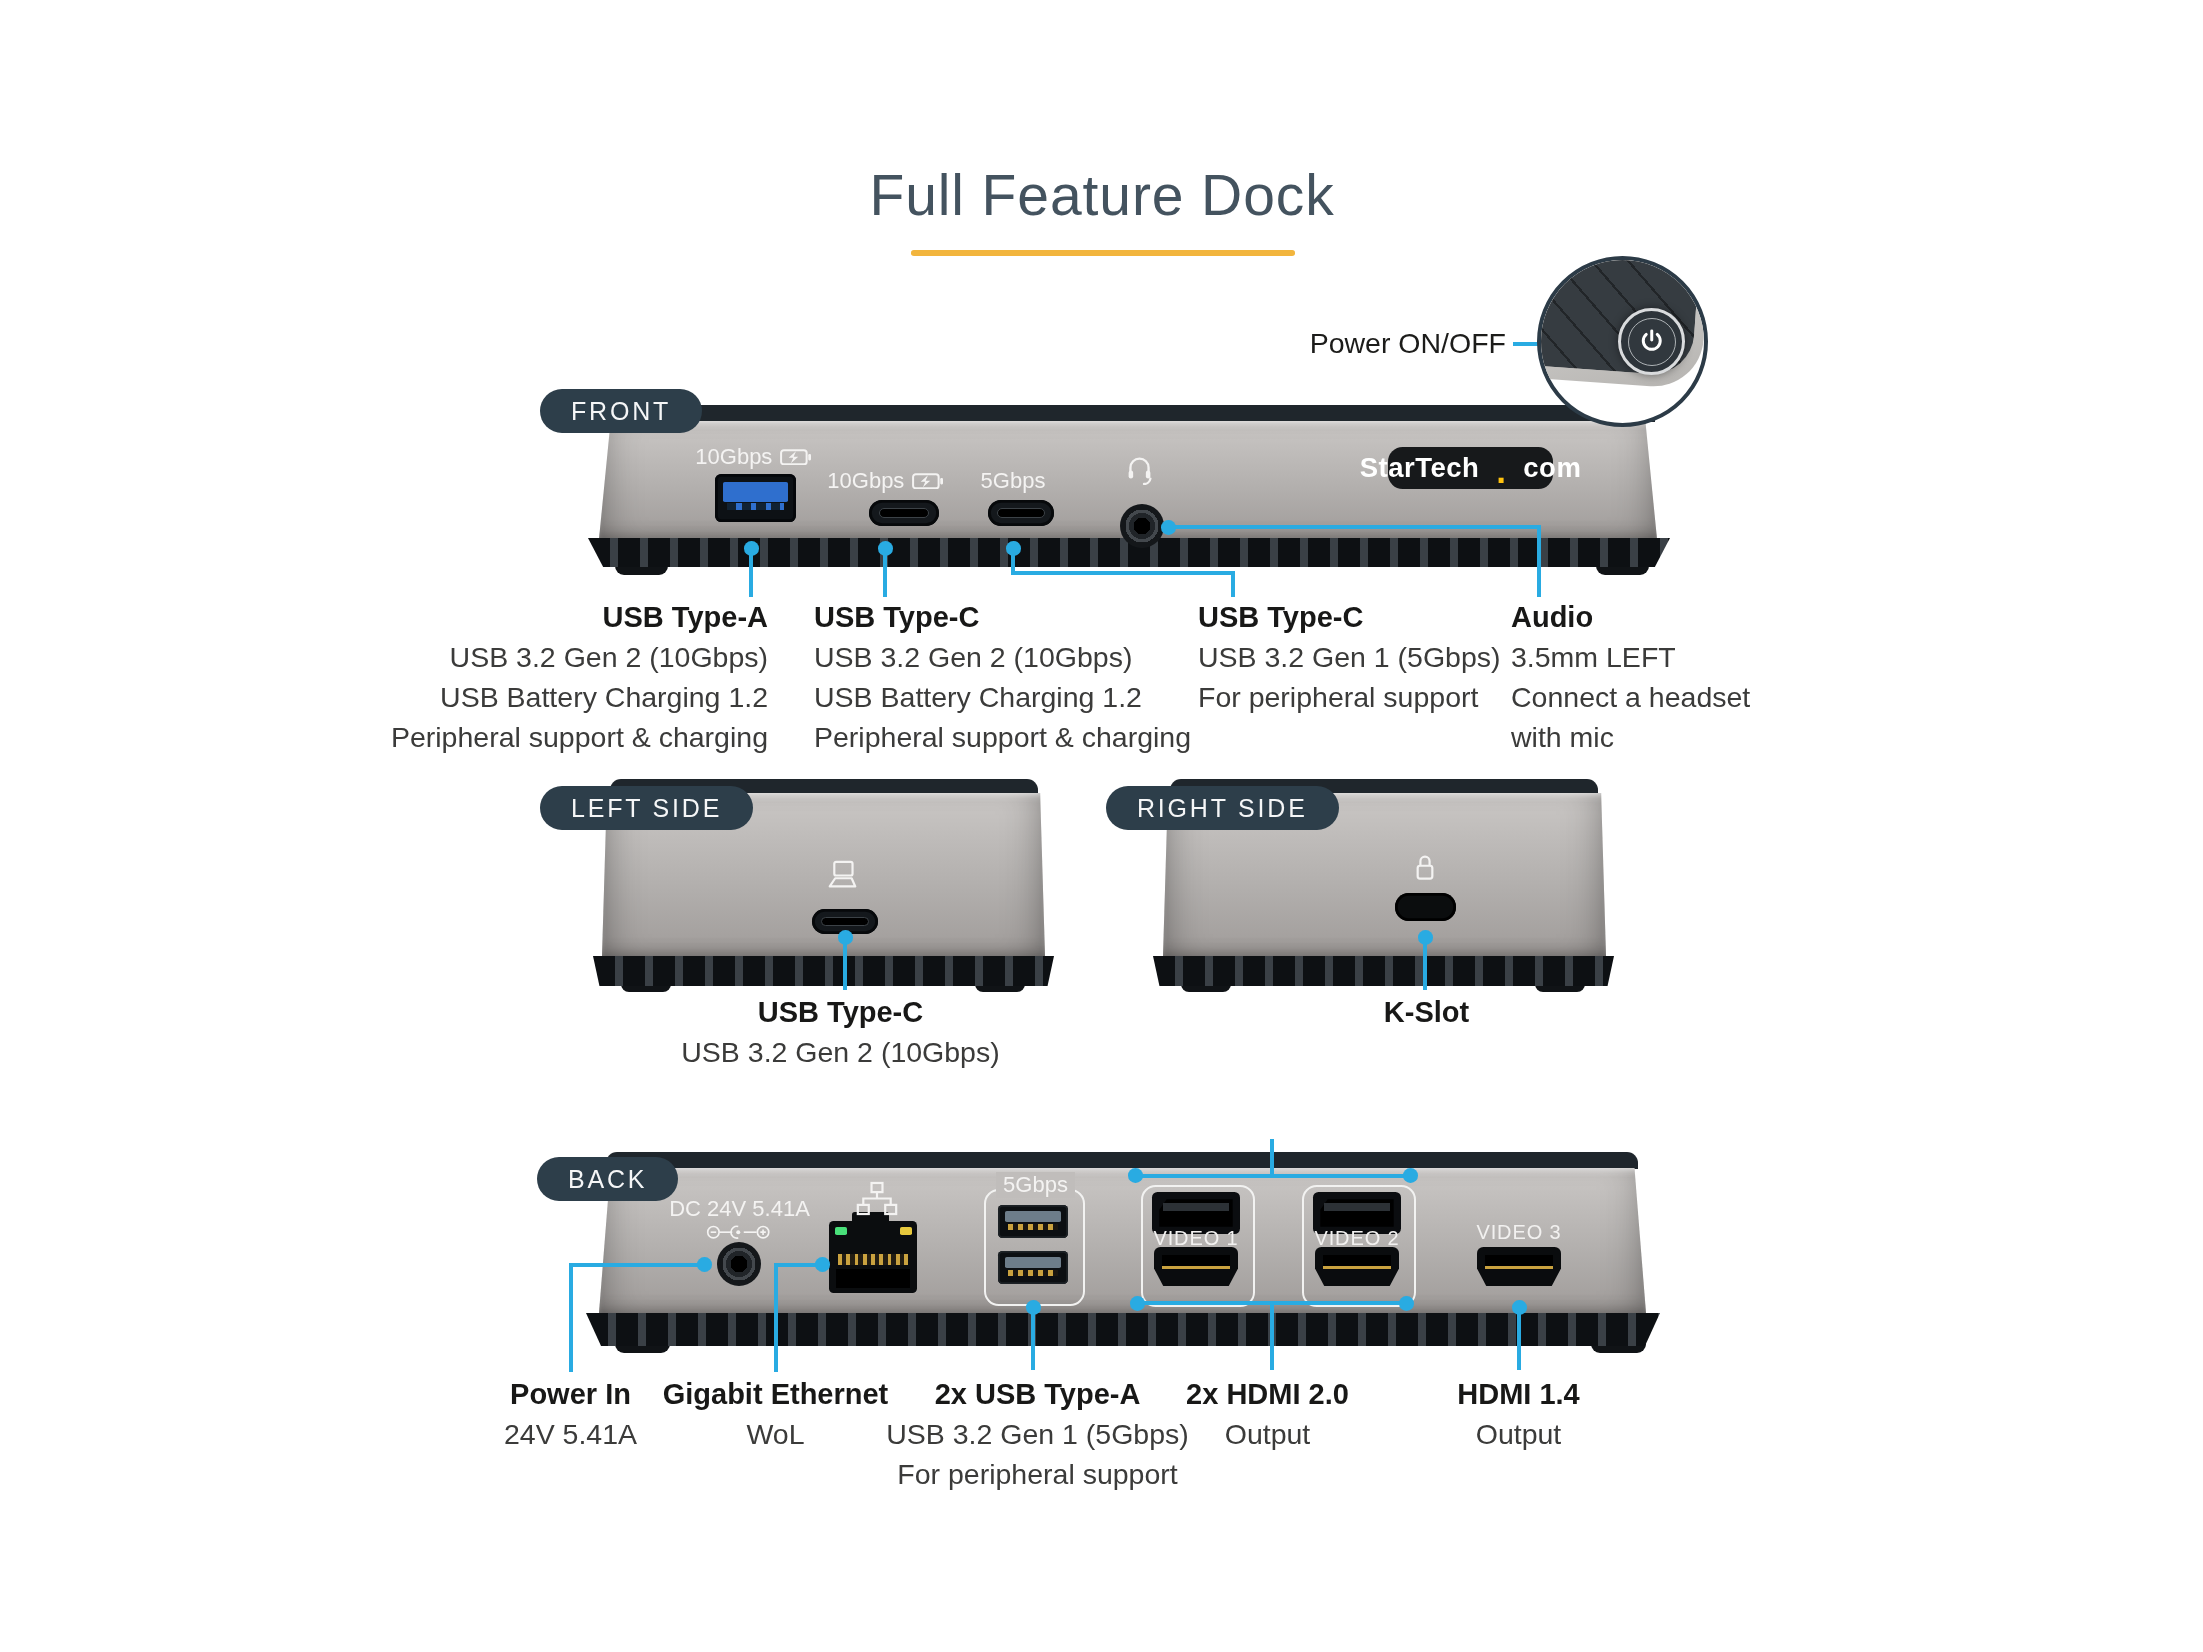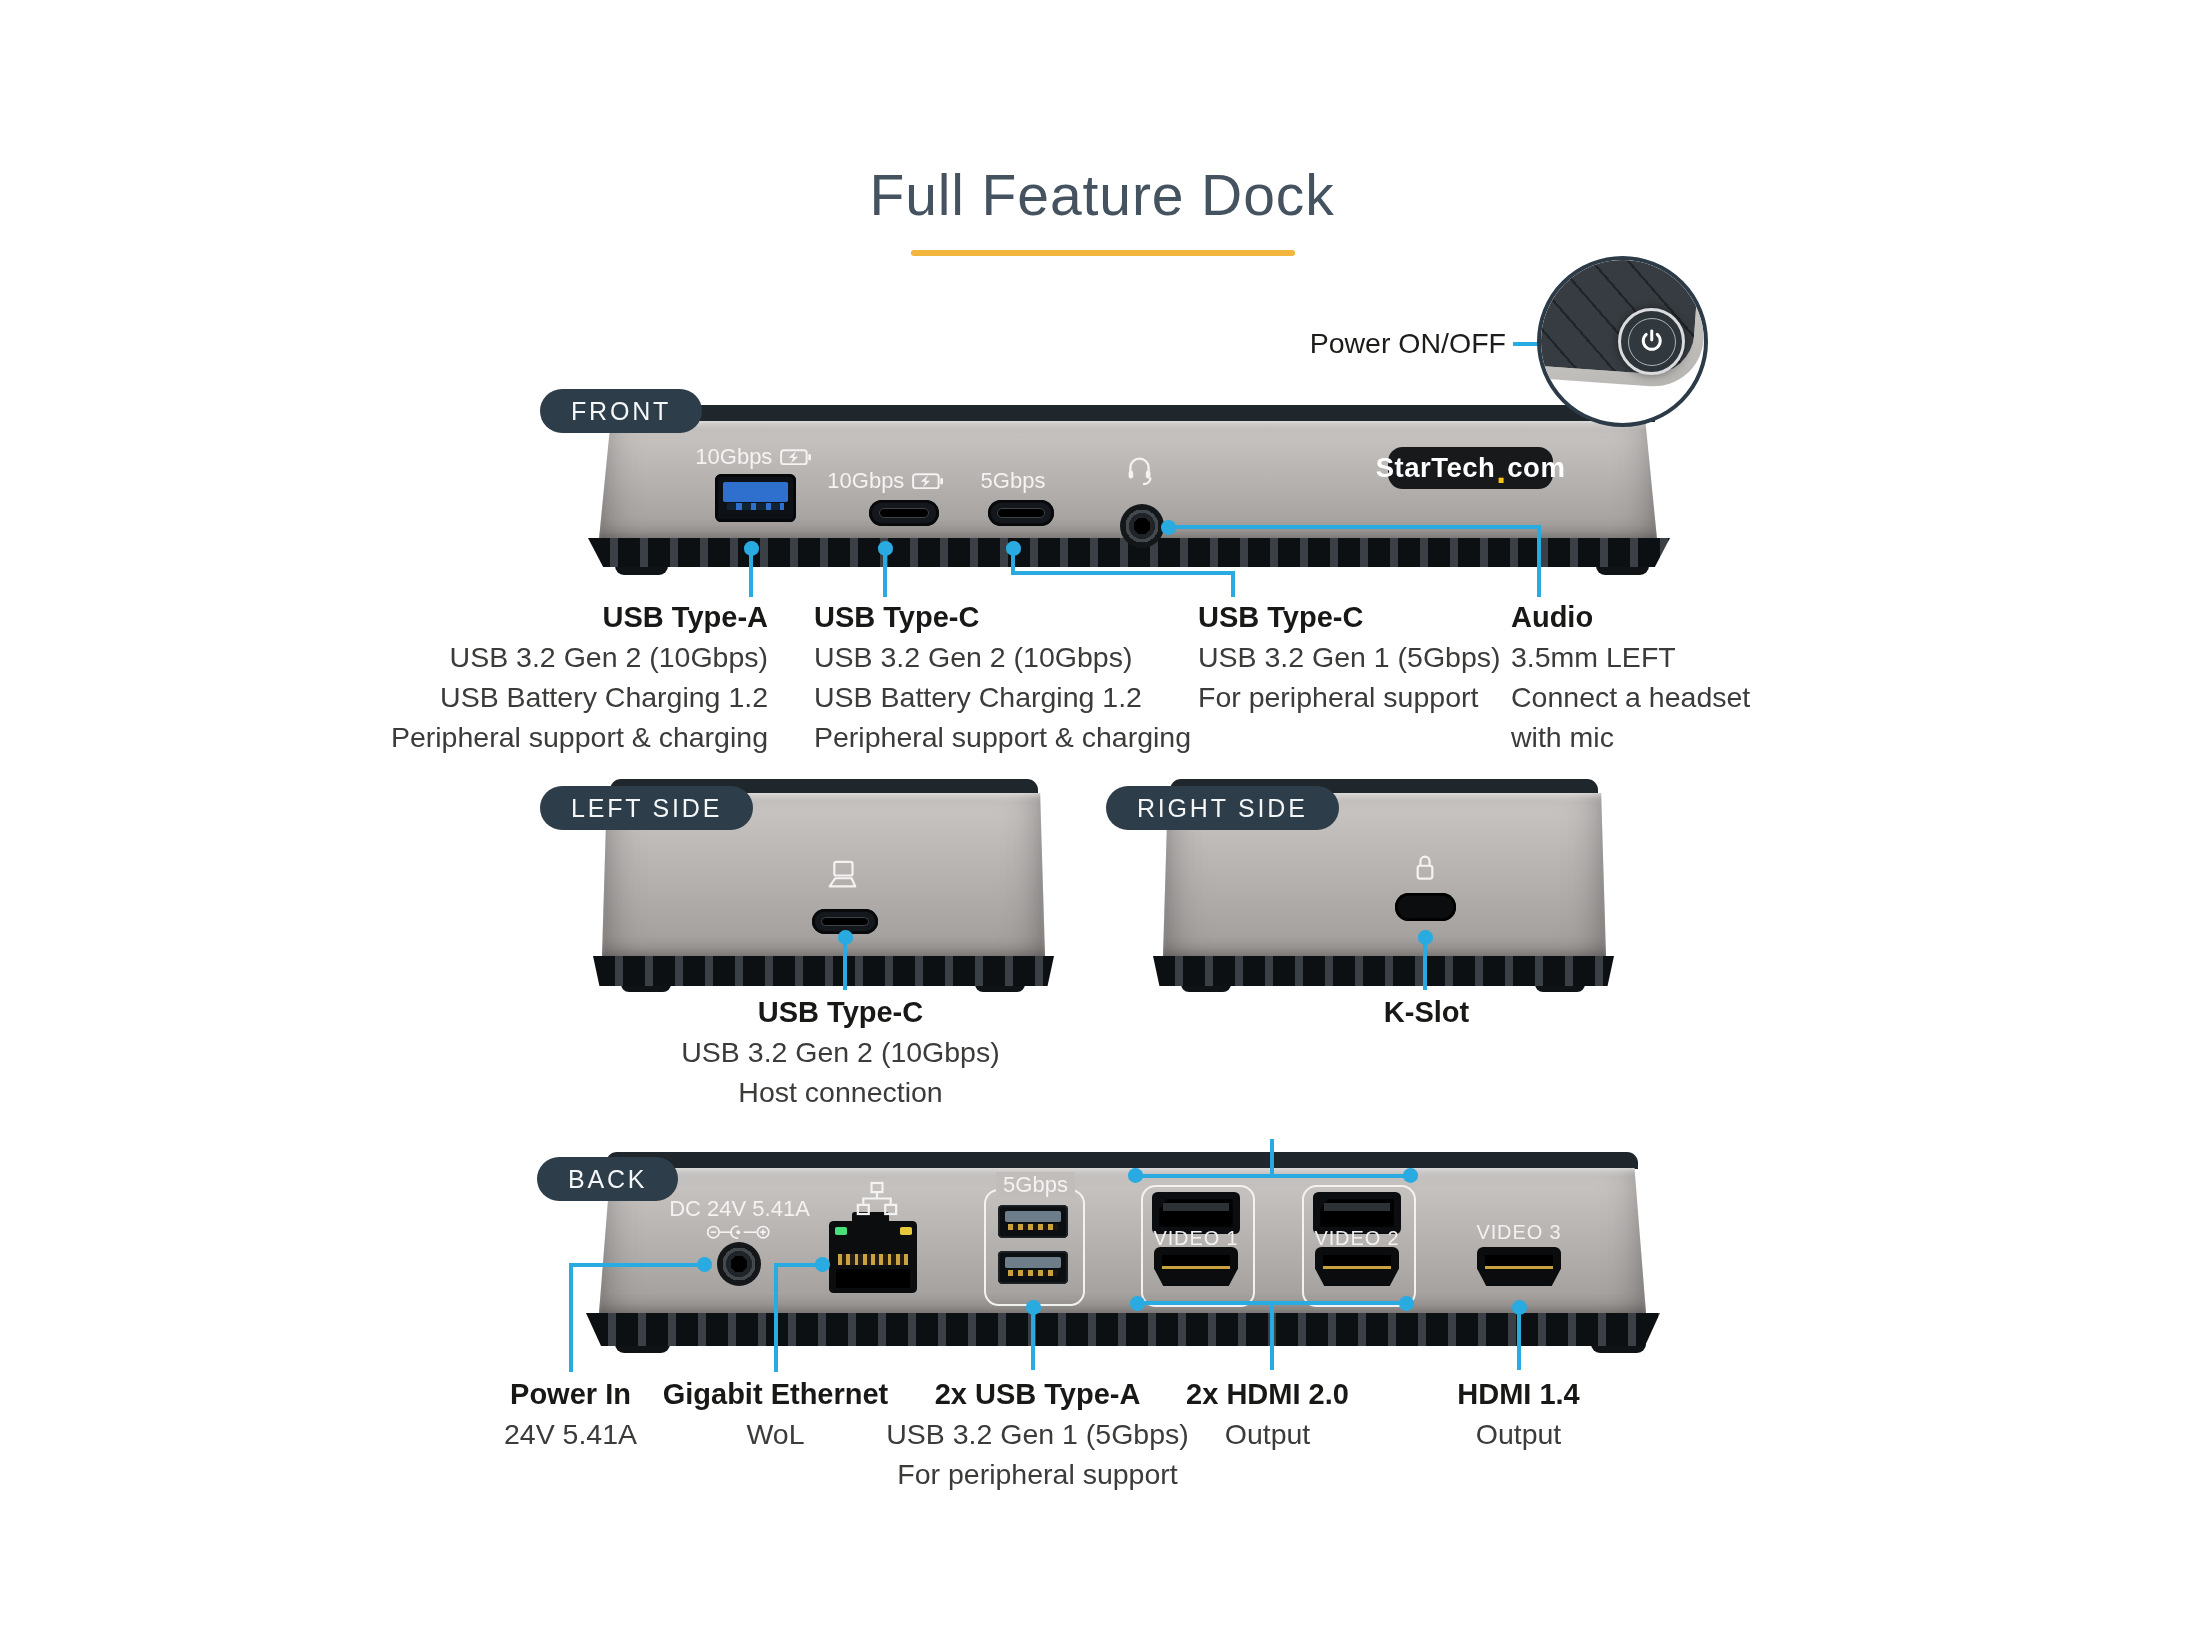--- a/index.html
+++ b/index.html
@@ -152,21 +152,21 @@
     <div class="tongue"></div>
     <div class="pins"></div>
   </div>
   <div class="abs portc" style="left:869px;top:500px;width:70px;height:26px;">
     <div class="slot"></div>
   </div>
   <div class="abs portc" style="left:988px;top:500px;width:66px;height:26px;">
     <div class="slot"></div>
   </div>
   <div class="abs jack" style="left:1120px;top:504px;width:44px;height:44px;"></div>
-  <div class="abs logo" style="left:1388px;top:447px;width:165px;height:42px;">
+  <div class="abs logo" style="left:1388px;top:447px;width:165px;height:42px;gap:16px;">
     <span>StarTech</span>
       <span class="ydot">.</span>
       <span>com</span>
   </div>
 
   <div class="abs cdot" style="left:744px;top:541px;"></div>
   <div class="abs cl v" style="left:749px;top:548px;height:49px;"></div>
   <div class="abs cdot" style="left:878px;top:541px;"></div>
   <div class="abs cl v" style="left:883px;top:548px;height:49px;"></div>
   <div class="abs cdot" style="left:1006px;top:541px;"></div>
@@ -214,21 +214,20 @@
     </svg>
   </div>
   <div class="abs portc" style="left:812px;top:909px;width:66px;height:25px;">
     <div class="slot"></div>
   </div>
   <div class="abs cdot" style="left:838px;top:930px;"></div>
   <div class="abs cl v" style="left:843px;top:938px;height:52px;"></div>
   <div class="abs ann center" style="left:611px;top:992px;width:459px;">
     <div class="ah">USB Type-C</div>
     <div class="al">USB 3.2 Gen 2 (10Gbps)</div>
-    <div class="al">Host connection</div>
   </div>
 
   <div class="abs tag" style="left:1106px;top:786px;">RIGHT SIDE</div>
   <div class="abs rim" style="left:1170px;top:779px;width:428px;height:15.6px;"></div>
   <div class="abs face" style="left:1163px;top:793px;width:443px;height:163px;"></div>
   <div class="abs vent" style="left:1153px;top:956px;width:461px;height:30px;"></div>
   <div class="abs foot" style="left:1181px;top:984px;width:50px;height:8.3px;"></div>
   <div class="abs foot" style="left:1535px;top:984px;width:50px;height:8.3px;"></div>
   <div class="abs" style="left:1412px;top:852px;z-index:12;">
     <svg width="26" height="33" viewBox="0 0 28 36">

